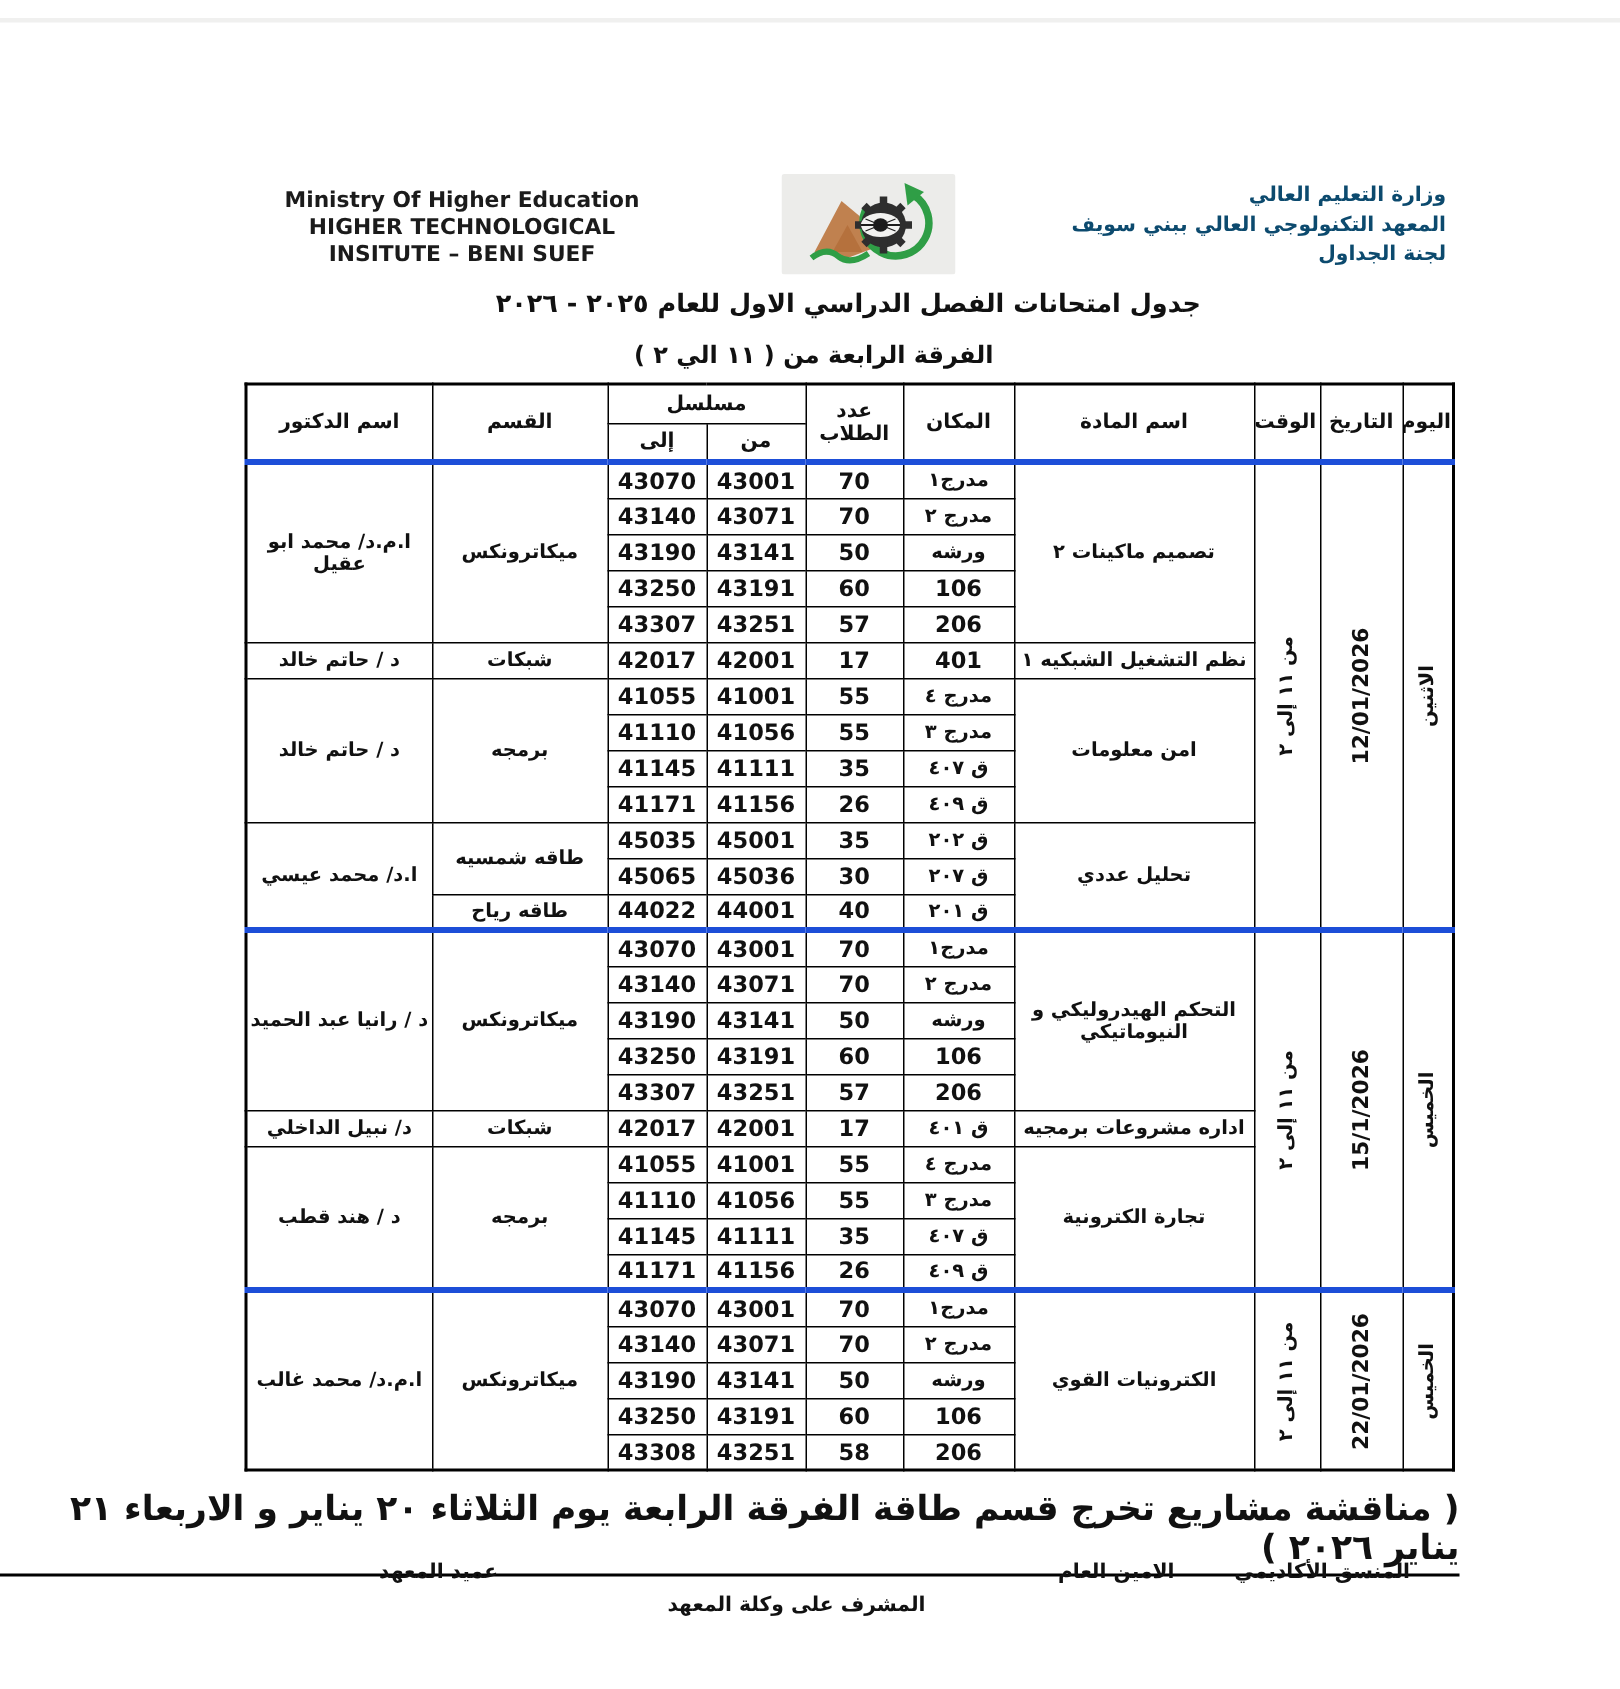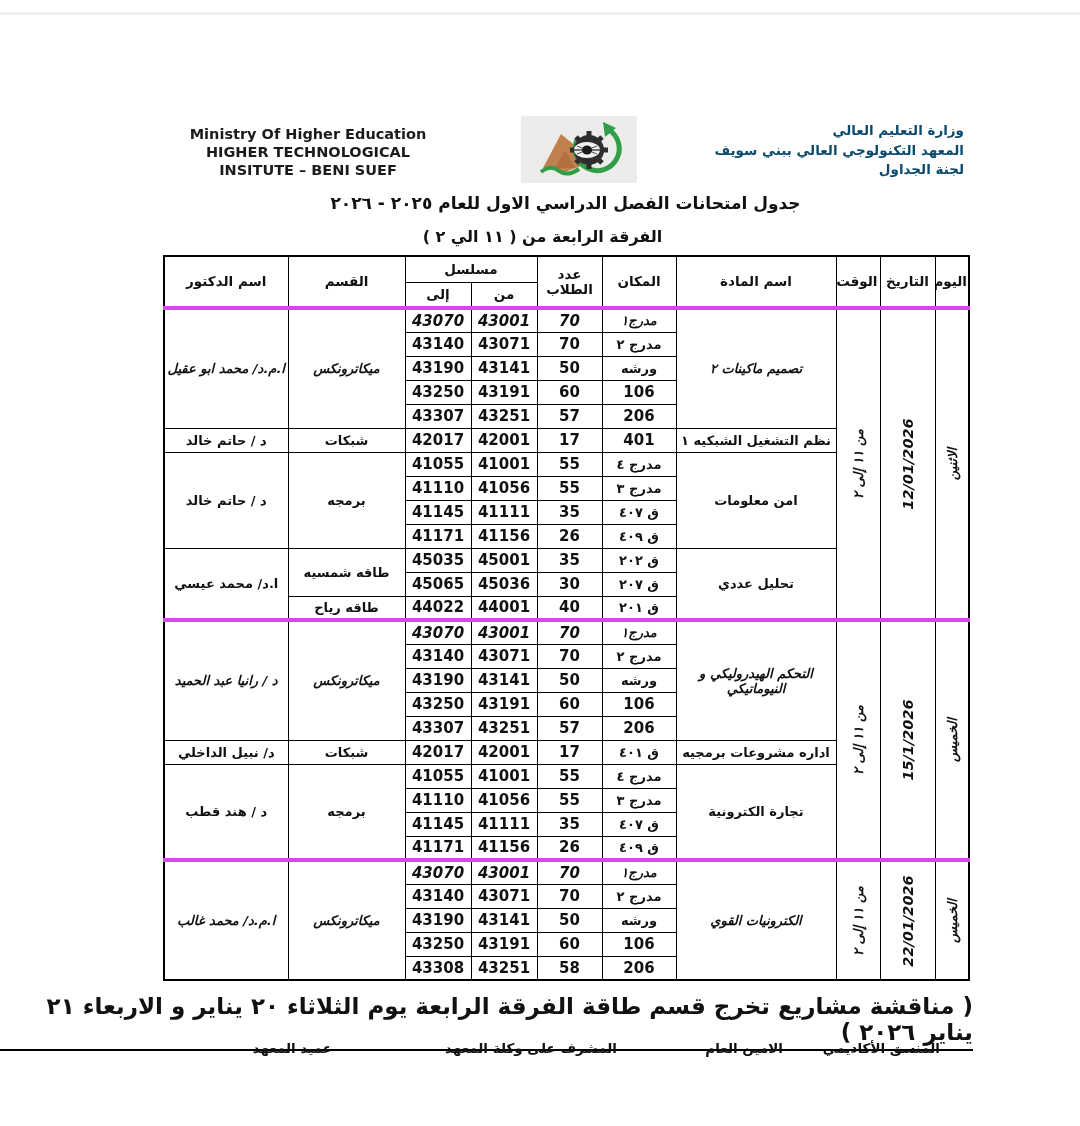--- a/index.html
+++ b/index.html
@@ -50,30 +50,30 @@
   td.ar   { font-size:13px; font-weight:bold; }
   td.subj { font-size:13px; font-weight:bold; }
   td.rot  { position:relative; }
   td.rot .rot-inner {
     position:absolute; top:50%; left:50%;
     transform:translate(-50%,-50%) rotate(-90deg);
     white-space:nowrap; font-weight:bold; font-size:13px;
   }
   td.rot .rot-inner.date { font-size:14.5px; direction:ltr; }
   tr.subj-start > td { border-top:1px solid #15803d; }
-  tr.day-start  > td { border-top:4px solid #d946ef;font-style:italic; }
+  tr.day-start  > td { border-top:4px solid #1d4ed8; }
 
   
   .grad-note {
     position:absolute; top:993px; right:107px;
     font-weight:bold; font-size:23px; color:#111;
     border-bottom:2.5px solid #000; padding-bottom:4px; padding-left:14px;
   }
   .sig { position:absolute; top:1040px; font-weight:bold; font-size:13.5px; white-space:nowrap; }
-  .sig1 { right:140px; } .sig2 { right:297px; } .sig3 { right:463px; } .sig4 { right:748px; }
+  .sig1 { right:140px; } .sig2 { right:297px; } .sig3 { right:463px;margin-top:22px; } .sig4 { right:748px; }
 </style>
 </head>
 <body>
 
 <div class="scan-edge"></div>
 
 <div class="hdr-english">
   <div>Ministry Of Higher Education</div>
   <div>HIGHER TECHNOLOGICAL</div>
   <div>INSITUTE – BENI SUEF</div>

